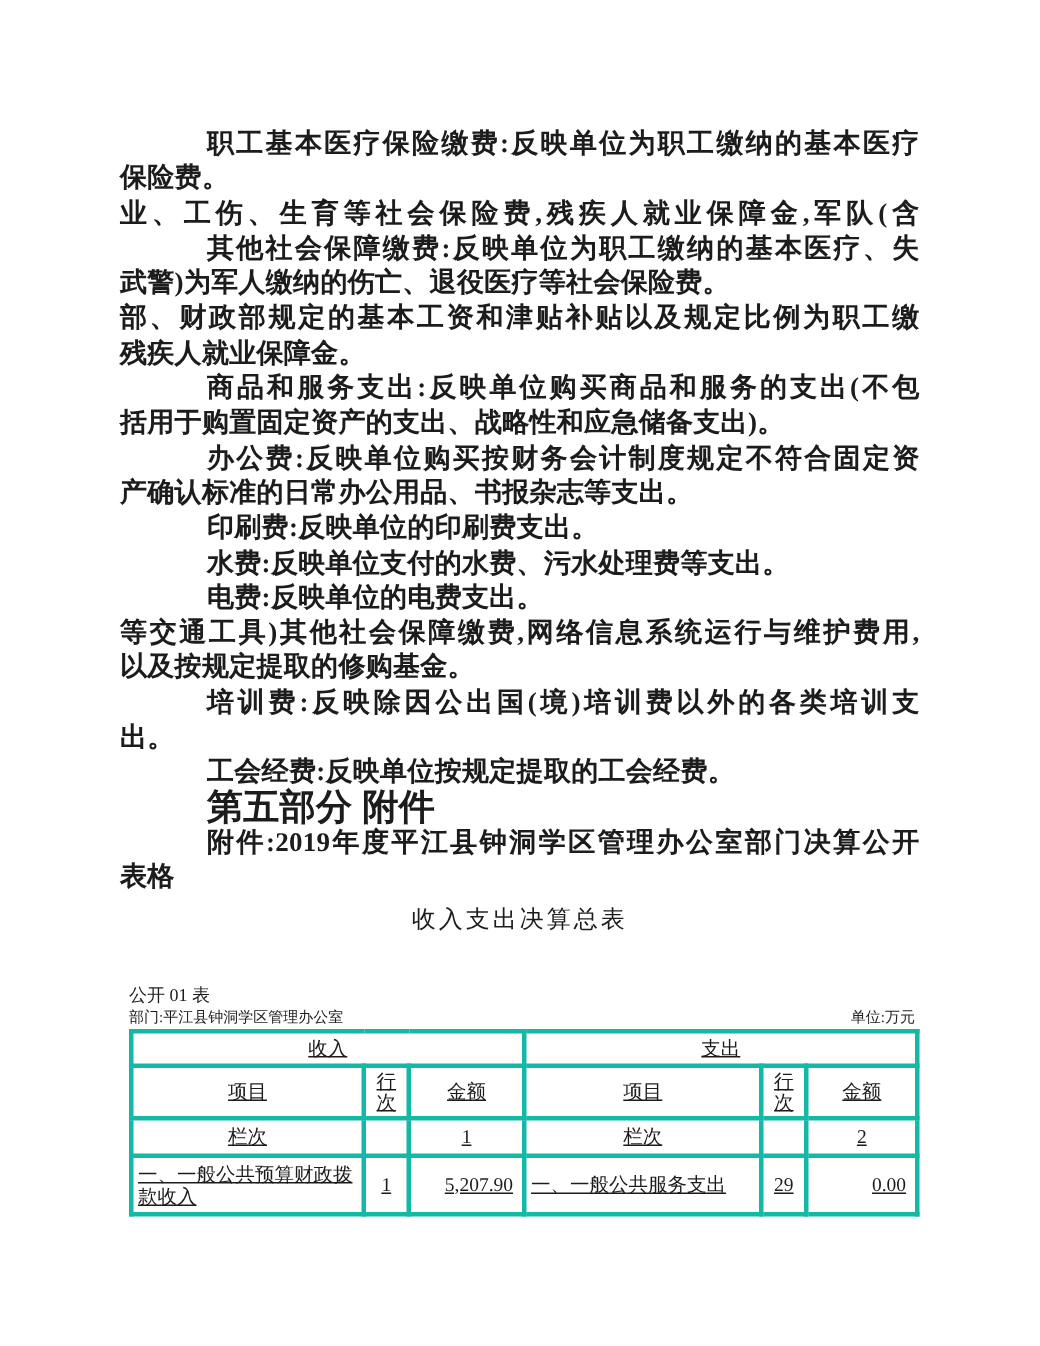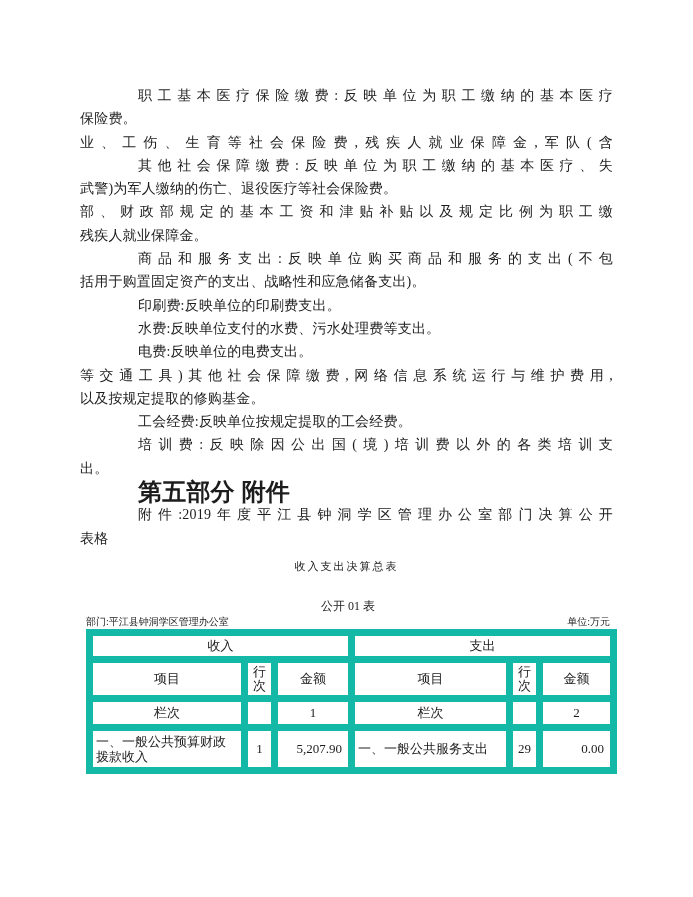--- a/index.html
+++ b/index.html
@@ -9,66 +9,68 @@
     height: 897px;
     margin: 0 auto;
     background: #ffffff;
     color: #1c1c1c;
     font-family: "Liberation Serif", "DejaVu Serif", serif;
     overflow: hidden;
   }
   .body-text { padding: 84px 80px 0 80px; }
   .para { margin: 0; }
   .line {
-    font-size: 14px;
+    font-size: 18px;
     line-height: 23.3px;
     letter-spacing: 0.2px;
     text-align: left;
     min-height: 23.3px;
+    font-weight: bold;
   }
   .line.first { padding-left: 58px; }
   .line.fill { text-align: justify; text-align-last: justify; }
   .para.heading .line {
     font-family: "Liberation Sans", "DejaVu Sans", sans-serif;
     font-weight: bold;
     font-size: 24px;
   }
   .table-title {
     margin-top: 8px;
     text-align: center;
-    font-size: 11px;
+    font-size: 16px;
     letter-spacing: 2px;
     line-height: 17px;
   }
   .table-zone { width: 524px; margin: 0 auto 0 86px; }
   .table-code {
-    margin-top: 24px;
-    text-align: center;
+    margin-top: 34px;
+    text-align: left;
     font-size: 12px;
     line-height: 14px;
   }
   .table-meta {
     display: flex;
     justify-content: space-between;
     font-size: 10px;
     line-height: 15px;
     margin-top: 1px;
   }
   table.summary {
     border-collapse: collapse;
     table-layout: fixed;
     width: 524px;
     font-size: 13px;
   }
   table.summary td {
-    border: 7px solid #14b8a6;
+    border: 3px solid #14b8a6;
     padding: 1px 3px;
     text-align: center;
     vertical-align: middle;
     overflow: hidden;
+    text-decoration: underline;
   }
   td.half-h { height: 17px; }
   td.col-h { height: 30px; }
   td.rowno { white-space: pre-line; line-height: 14px; }
   tr.column-index td { height: 20px; }
   tr.data td { height: 34px; }
   tr.data td.c0 { text-align: left; line-height: 15px; }
   tr.data td.c2 { text-align: right; padding-right: 6px; }
   tr.data td.c1 { text-align: center; }
 </style>
@@ -89,38 +91,42 @@
       </div>
       <div class="para">
         <div class="line fill">部、财政部规定的基本工资和津贴补贴以及规定比例为职工缴</div>
         <div class="line">残疾人就业保障金。</div>
       </div>
       <div class="para">
         <div class="line first fill">商品和服务支出:反映单位购买商品和服务的支出(不包</div>
         <div class="line">括用于购置固定资产的支出、战略性和应急储备支出)。</div>
       </div>
       <div class="para">
+        <div class="line first fill">办公费:反映单位购买按财务会计制度规定不符合固定资</div>
+        <div class="line">产确认标准的日常办公用品、书报杂志等支出。</div>
+      </div>
+      <div class="para">
         <div class="line first">印刷费:反映单位的印刷费支出。</div>
       </div>
       <div class="para">
         <div class="line first">水费:反映单位支付的水费、污水处理费等支出。</div>
       </div>
       <div class="para">
         <div class="line first">电费:反映单位的电费支出。</div>
       </div>
       <div class="para">
         <div class="line fill">等交通工具)其他社会保障缴费,网络信息系统运行与维护费用,</div>
         <div class="line">以及按规定提取的修购基金。</div>
       </div>
       <div class="para">
-        <div class="line first">工会经费:反映单位按规定提取的工会经费。</div>
+        <div class="line first fill">培训费:反映除因公出国(境)培训费以外的各类培训支</div>
+        <div class="line">出。</div>
       </div>
       <div class="para">
-        <div class="line first fill">培训费:反映除因公出国(境)培训费以外的各类培训支</div>
-        <div class="line">出。</div>
+        <div class="line first">工会经费:反映单位按规定提取的工会经费。</div>
       </div>
       <div class="para heading">
         <div class="line first">第五部分 附件</div>
       </div>
       <div class="para">
         <div class="line first fill">附件:2019年度平江县钟洞学区管理办公室部门决算公开</div>
         <div class="line">表格</div>
       </div>
     </div>
 

